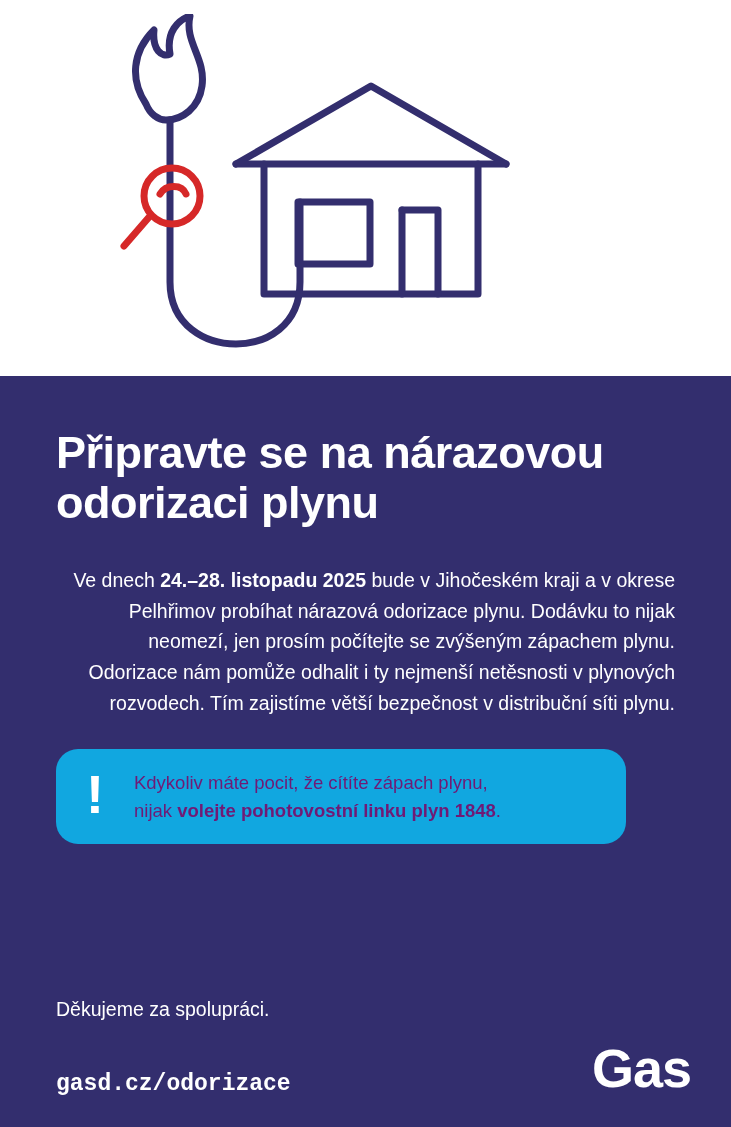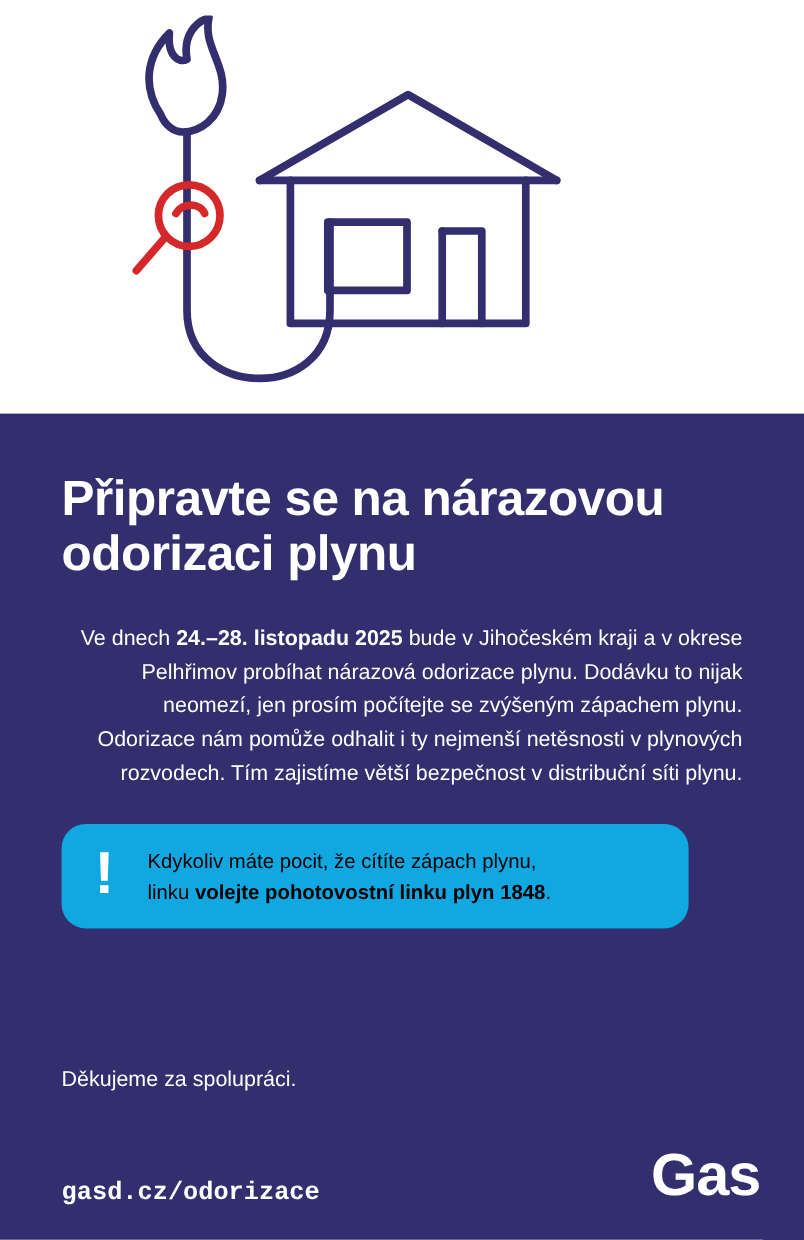--- a/index.html
+++ b/index.html
@@ -85,40 +85,40 @@
     font-size: 54px;
     line-height: 0.9;
     font-weight: bold;
     color: #ffffff;
     flex: none;
     padding: 0 10px 4px 8px;
   }
   .alert-text {
     font-size: 18.5px;
     line-height: 1.5;
-    color: #000000;
+    color: #701a75;
   }
   .alert-text b {
     font-weight: bold;
   }
 
   
   .footer {
     position: absolute;
     left: 56px;
     right: 40px;
     bottom: 30px;
     display: flex;
     align-items: flex-end;
     justify-content: space-between;
   }
   .footer-left {
     display: flex;
     flex-direction: column;
-    gap: 76px;
+    gap: 48px;
   }
   .thanks {
     font-size: 19.5px;
     line-height: 1.4;
   }
   .url {
     font-size: 23px;
     font-weight: bold;
     letter-spacing: 0px;
     font-family: Liberation Mono, monospace;
@@ -180,21 +180,21 @@
   <div class="body-panel">
 
     <h1 class="headline">Připravte se na nárazovou odorizaci plynu</h1>
 
     <p class="paragraph"><span>Ve dnech </span><b>24.–28. listopadu 2025</b><span> bude v Jihočeském kraji a v okrese Pelhřimov probíhat nárazová odorizace plynu. Dodávku to nijak neomezí, jen prosím počítejte se zvýšeným zápachem plynu. Odorizace nám pomůže odhalit i ty nejmenší netěsnosti v plynových rozvodech. Tím zajistíme větší bezpečnost v distribuční síti plynu.</span></p>
 
     <div class="alert">
       <div class="alert-mark">!</div>
       <div class="alert-text">
         <span>Kdykoliv máte pocit, že cítíte zápach plynu,</span><br>
-        <span>linku </span><b>volejte pohotovostní linku plyn 1848</b><span>.</span>
+        <span>nijak </span><b>volejte pohotovostní linku plyn 1848</b><span>.</span>
       </div>
     </div>
 
     <div class="footer">
       <div class="footer-left">
         <div class="thanks">Děkujeme za spolupráci.</div>
         <div class="url">gasd.cz/odorizace</div>
       </div>
       <div class="logo">
         <span class="logo-main">Gas</span>

